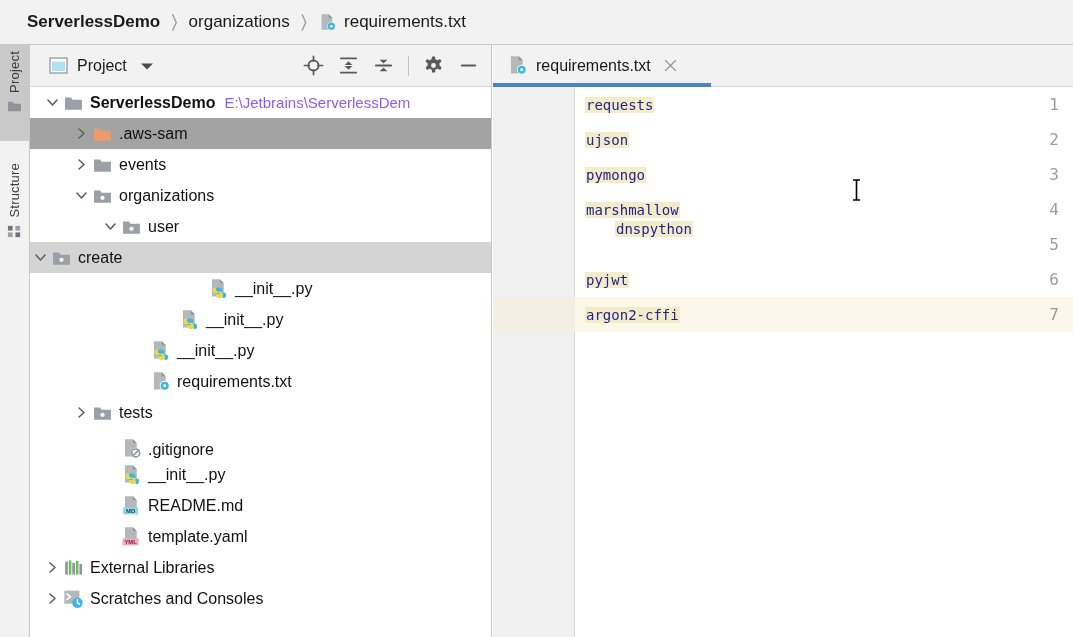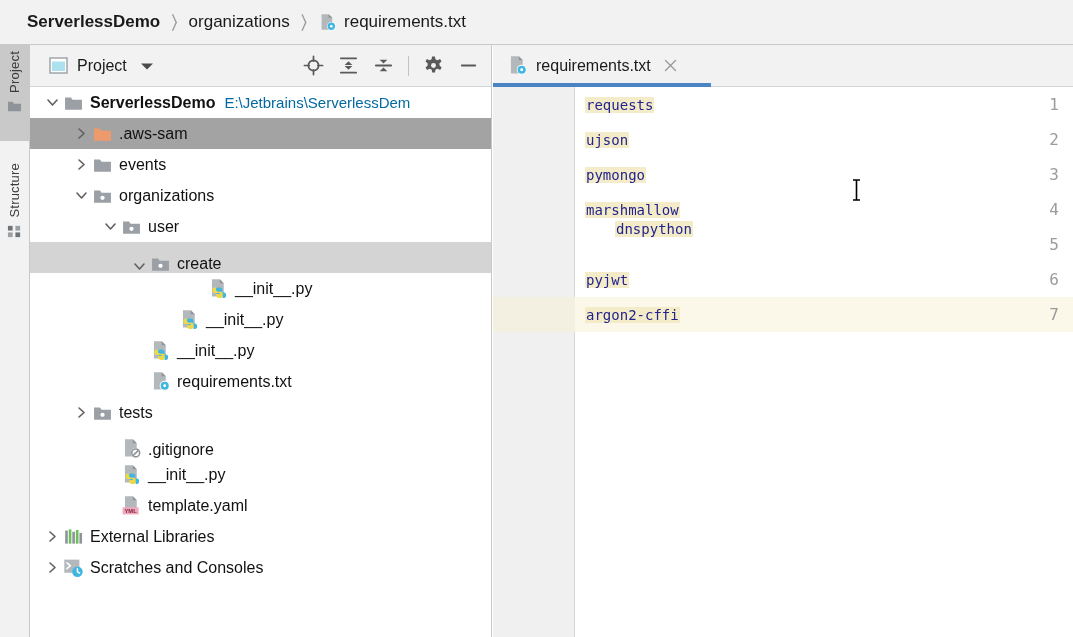--- a/index.html
+++ b/index.html
@@ -58,21 +58,21 @@
   .row{
     position:relative;height:31px;display:flex;align-items:center;
     white-space:nowrap;box-sizing:border-box;
   }
   .row.hl-cream{background:#a3a3a3;}
   .row.hl-sel{background:#d4d4d4;}
   .arrow{width:20px;display:flex;justify-content:center;align-items:center;flex:0 0 auto;}
   .ico{width:22px;display:flex;justify-content:center;align-items:center;flex:0 0 auto;margin-right:6px;}
   .lbl{font-size:16px;color:#111111;}
   .lbl.bold{font-weight:bold;}
-  .path{font-size:15px;color:#0369a1;margin-left:9px;}
+  .path{font-size:15px;color:#8b5cf6;margin-left:9px;}
 
   
   .editor{position:absolute;left:493px;top:45px;width:580px;height:592px;background:#ffffff;}
   .tabbar{
     position:absolute;left:0;top:0;width:580px;height:42px;
     background:#f2f2f2;border-bottom:1px solid #d5d5d5;box-sizing:border-box;
   }
   .tab{
     position:absolute;left:0;top:0;height:41px;
     display:flex;align-items:center;padding:0 12px 0 14px;box-sizing:border-box;
@@ -264,21 +264,21 @@
             </svg>
           </span>
           <span class="ico">
             <svg width="21" height="18" viewBox="0 0 17 16">
               <path d="M1 3h5.2l1.5 2.1H16V14H1z" fill="#9aa0a5"></path>
               <circle cx="8.5" cy="9.6" r="1.9" fill="#ffffff"></circle>
             </svg>
           </span>
           <span class="lbl">user</span>
         </div>
-        <div class="row hl-sel" style="padding-left: 99px; align-items: flex-end;">
+        <div class="row hl-sel" style="">
           <span class="arrow">
             <svg width="13" height="13" viewBox="0 0 13 13">
               <path d="M2 4l4.5 5L11 4" stroke="#5f5f5f" stroke-width="1.6" fill="none" stroke-linecap="round" stroke-linejoin="round"></path>
             </svg>
           </span>
           <span class="ico">
             <svg width="21" height="18" viewBox="0 0 17 16">
               <path d="M1 3h5.2l1.5 2.1H16V14H1z" fill="#9aa0a5"></path>
               <circle cx="8.5" cy="9.6" r="1.9" fill="#ffffff"></circle>
             </svg>
@@ -365,20 +365,32 @@
           <span class="arrow"></span>
           <span class="ico">
             <svg width="21" height="21" viewBox="0 0 16 16">
               <path d="M3 1h6l3 3v10H3z" fill="#b3b8bd"></path>
               <path d="M9 1l3 3H9z" fill="#8e949a"></path>
               <path d="M7.6 7.2c2 0 3.4.3 3.4 1.7v1.5H8.3v.6h3.9c1 0 1.6.8 1.6 2.1 0 1.3-.6 2.1-1.6 2.1h-1.1v-1.4c0-1-.8-1.7-1.8-1.7H7.6c-.9 0-1.6-.7-1.6-1.6V8.9c0-1.4 1.1-1.7 1.6-1.7z" fill="#40b6e0"></path>
               <path d="M9.6 15.3c-2 0-3.4-.3-3.4-1.7v-1.5h2.7v-.6H5c-1 0-1.6-.8-1.6-2.1 0-1.3.6-2.1 1.6-2.1h1.1v1.4c0 1 .8 1.7 1.8 1.7h1.7c.9 0 1.6.7 1.6 1.6v1.6c0 1.4-1.1 1.7-1.6 1.7z" fill="#ecd94a"></path>
             </svg>
           </span>
           <span class="lbl">__init__.py</span>
+        </div>
+        <div class="row" style="padding-left: 70px;">
+          <span class="arrow"></span>
+          <span class="ico">
+            <svg width="21" height="21" viewBox="0 0 16 16">
+              <path d="M3 1h6l3 3v10H3z" fill="#b3b8bd"></path>
+              <path d="M9 1l3 3H9z" fill="#8e949a"></path>
+              <rect x="1.6" y="9.4" width="11.4" height="5.4" fill="#9ad2e8"></rect>
+              <text x="7.3" y="13.6" font-family="Liberation Sans, sans-serif" font-size="4.6" font-weight="bold" fill="#1d4a60" text-anchor="middle">MD</text>
+            </svg>
+          </span>
+          <span class="lbl">README.md</span>
         </div>
         <div class="row" style="padding-left: 70px;">
           <span class="arrow"></span>
           <span class="ico">
             <svg width="21" height="21" viewBox="0 0 16 16">
               <path d="M3 1h6l3 3v10H3z" fill="#b3b8bd"></path>
               <path d="M9 1l3 3H9z" fill="#8e949a"></path>
               <rect x="1.2" y="9.4" width="12.2" height="5.4" fill="#f0a8bc"></rect>
               <text x="7.3" y="13.6" font-family="Liberation Sans, sans-serif" font-size="4.4" font-weight="bold" fill="#7a1f37" text-anchor="middle">YML</text>
             </svg>

